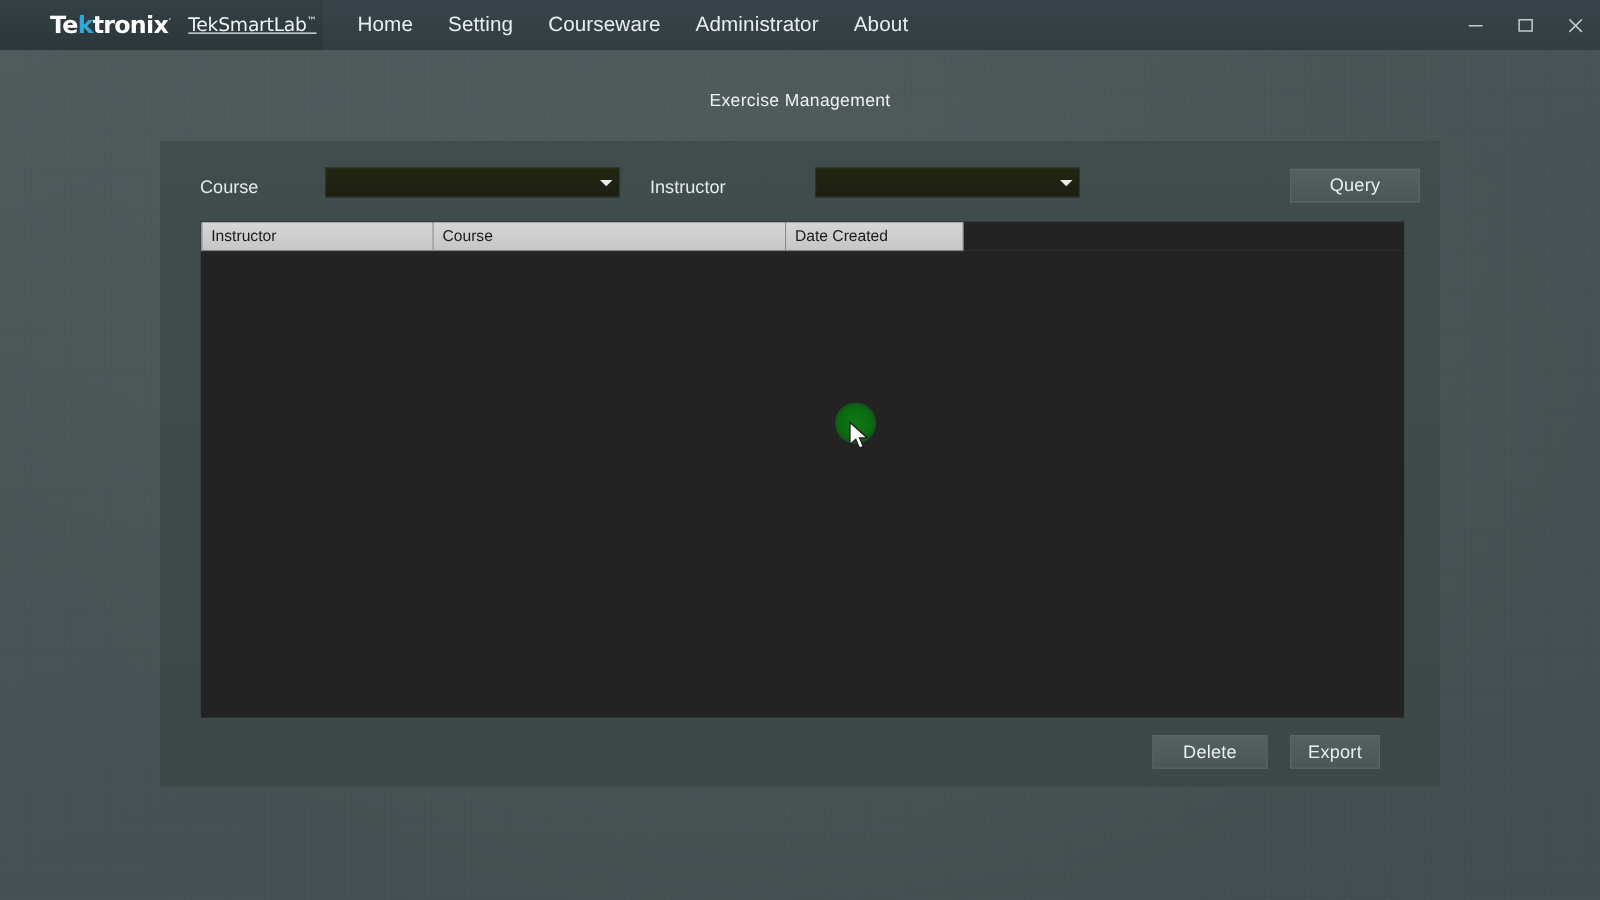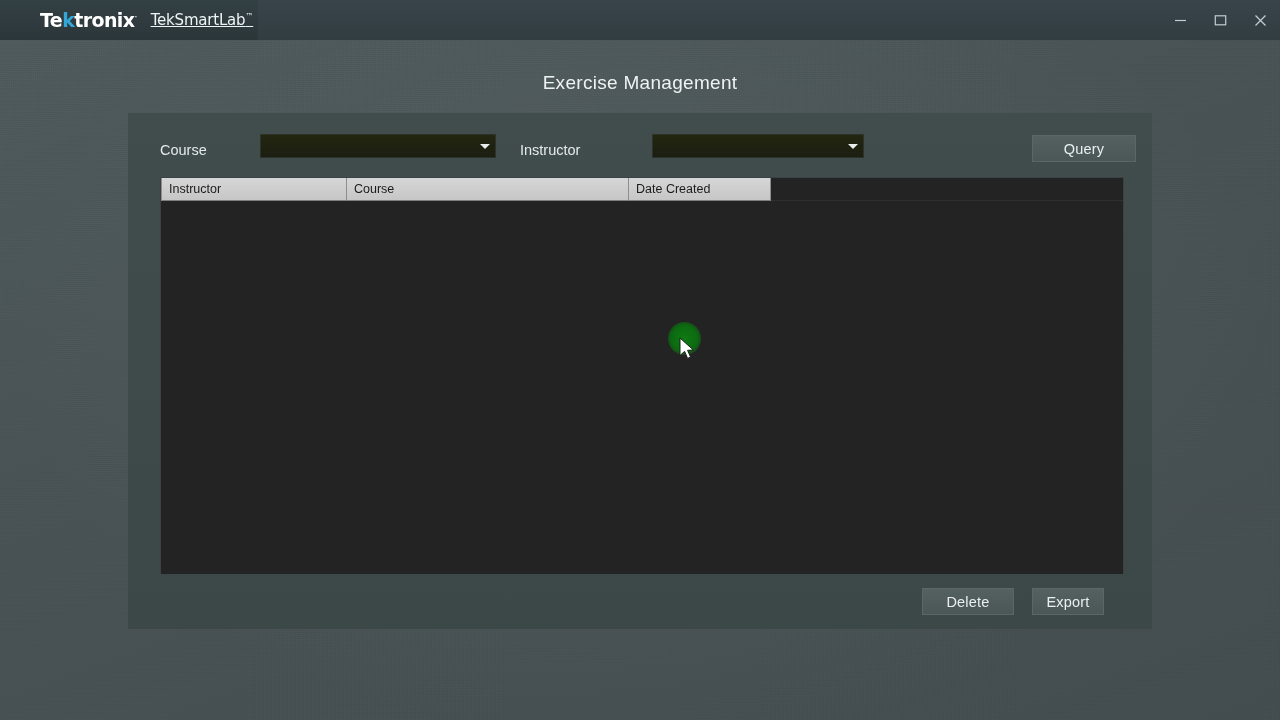--- a/index.html
+++ b/index.html
@@ -102,21 +102,21 @@
   .wc-btn svg { display: block; }
 
   
   .page-title {
     position: absolute;
     top: 72px;
     left: 0;
     width: 1280px;
     text-align: center;
     color: #eef2f3;
-    font-size: 19px;
+    font-size: 14px;
     letter-spacing: 0.3px;
   }
 
   
   .panel {
     position: absolute;
     left: 128px;
     top: 113px;
     width: 1024px;
     height: 516px;
@@ -286,20 +286,27 @@
 </head>
 <body>
 
 <div class="titlebar">
 
   <div class="logo-block">
     <div class="logo-tek"><span>Te</span><span class="accent">k</span><span>tronix</span><span class="tm">·</span></div>
     <div class="logo-sub"><span>TekSmartLab</span><span class="tm">™</span></div>
   </div>
 
+  <div class="nav">
+    <div class="nav-item">Home</div>
+    <div class="nav-item">Setting</div>
+    <div class="nav-item">Courseware</div>
+    <div class="nav-item">Administrator</div>
+    <div class="nav-item">About</div>
+  </div>
 
   <div class="wincontrols">
     <div class="wc-btn">
       <svg width="13" height="13" viewBox="0 0 13 13">
         <line x1="1" y1="6.5" x2="12" y2="6.5" stroke="#c3cdd0" stroke-width="1.2"></line>
       </svg>
     </div>
     <div class="wc-btn">
       <svg width="13" height="13" viewBox="0 0 13 13">
         <rect x="1.3" y="1.8" width="10.4" height="9" fill="none" stroke="#c3cdd0" stroke-width="1.2"></rect>

